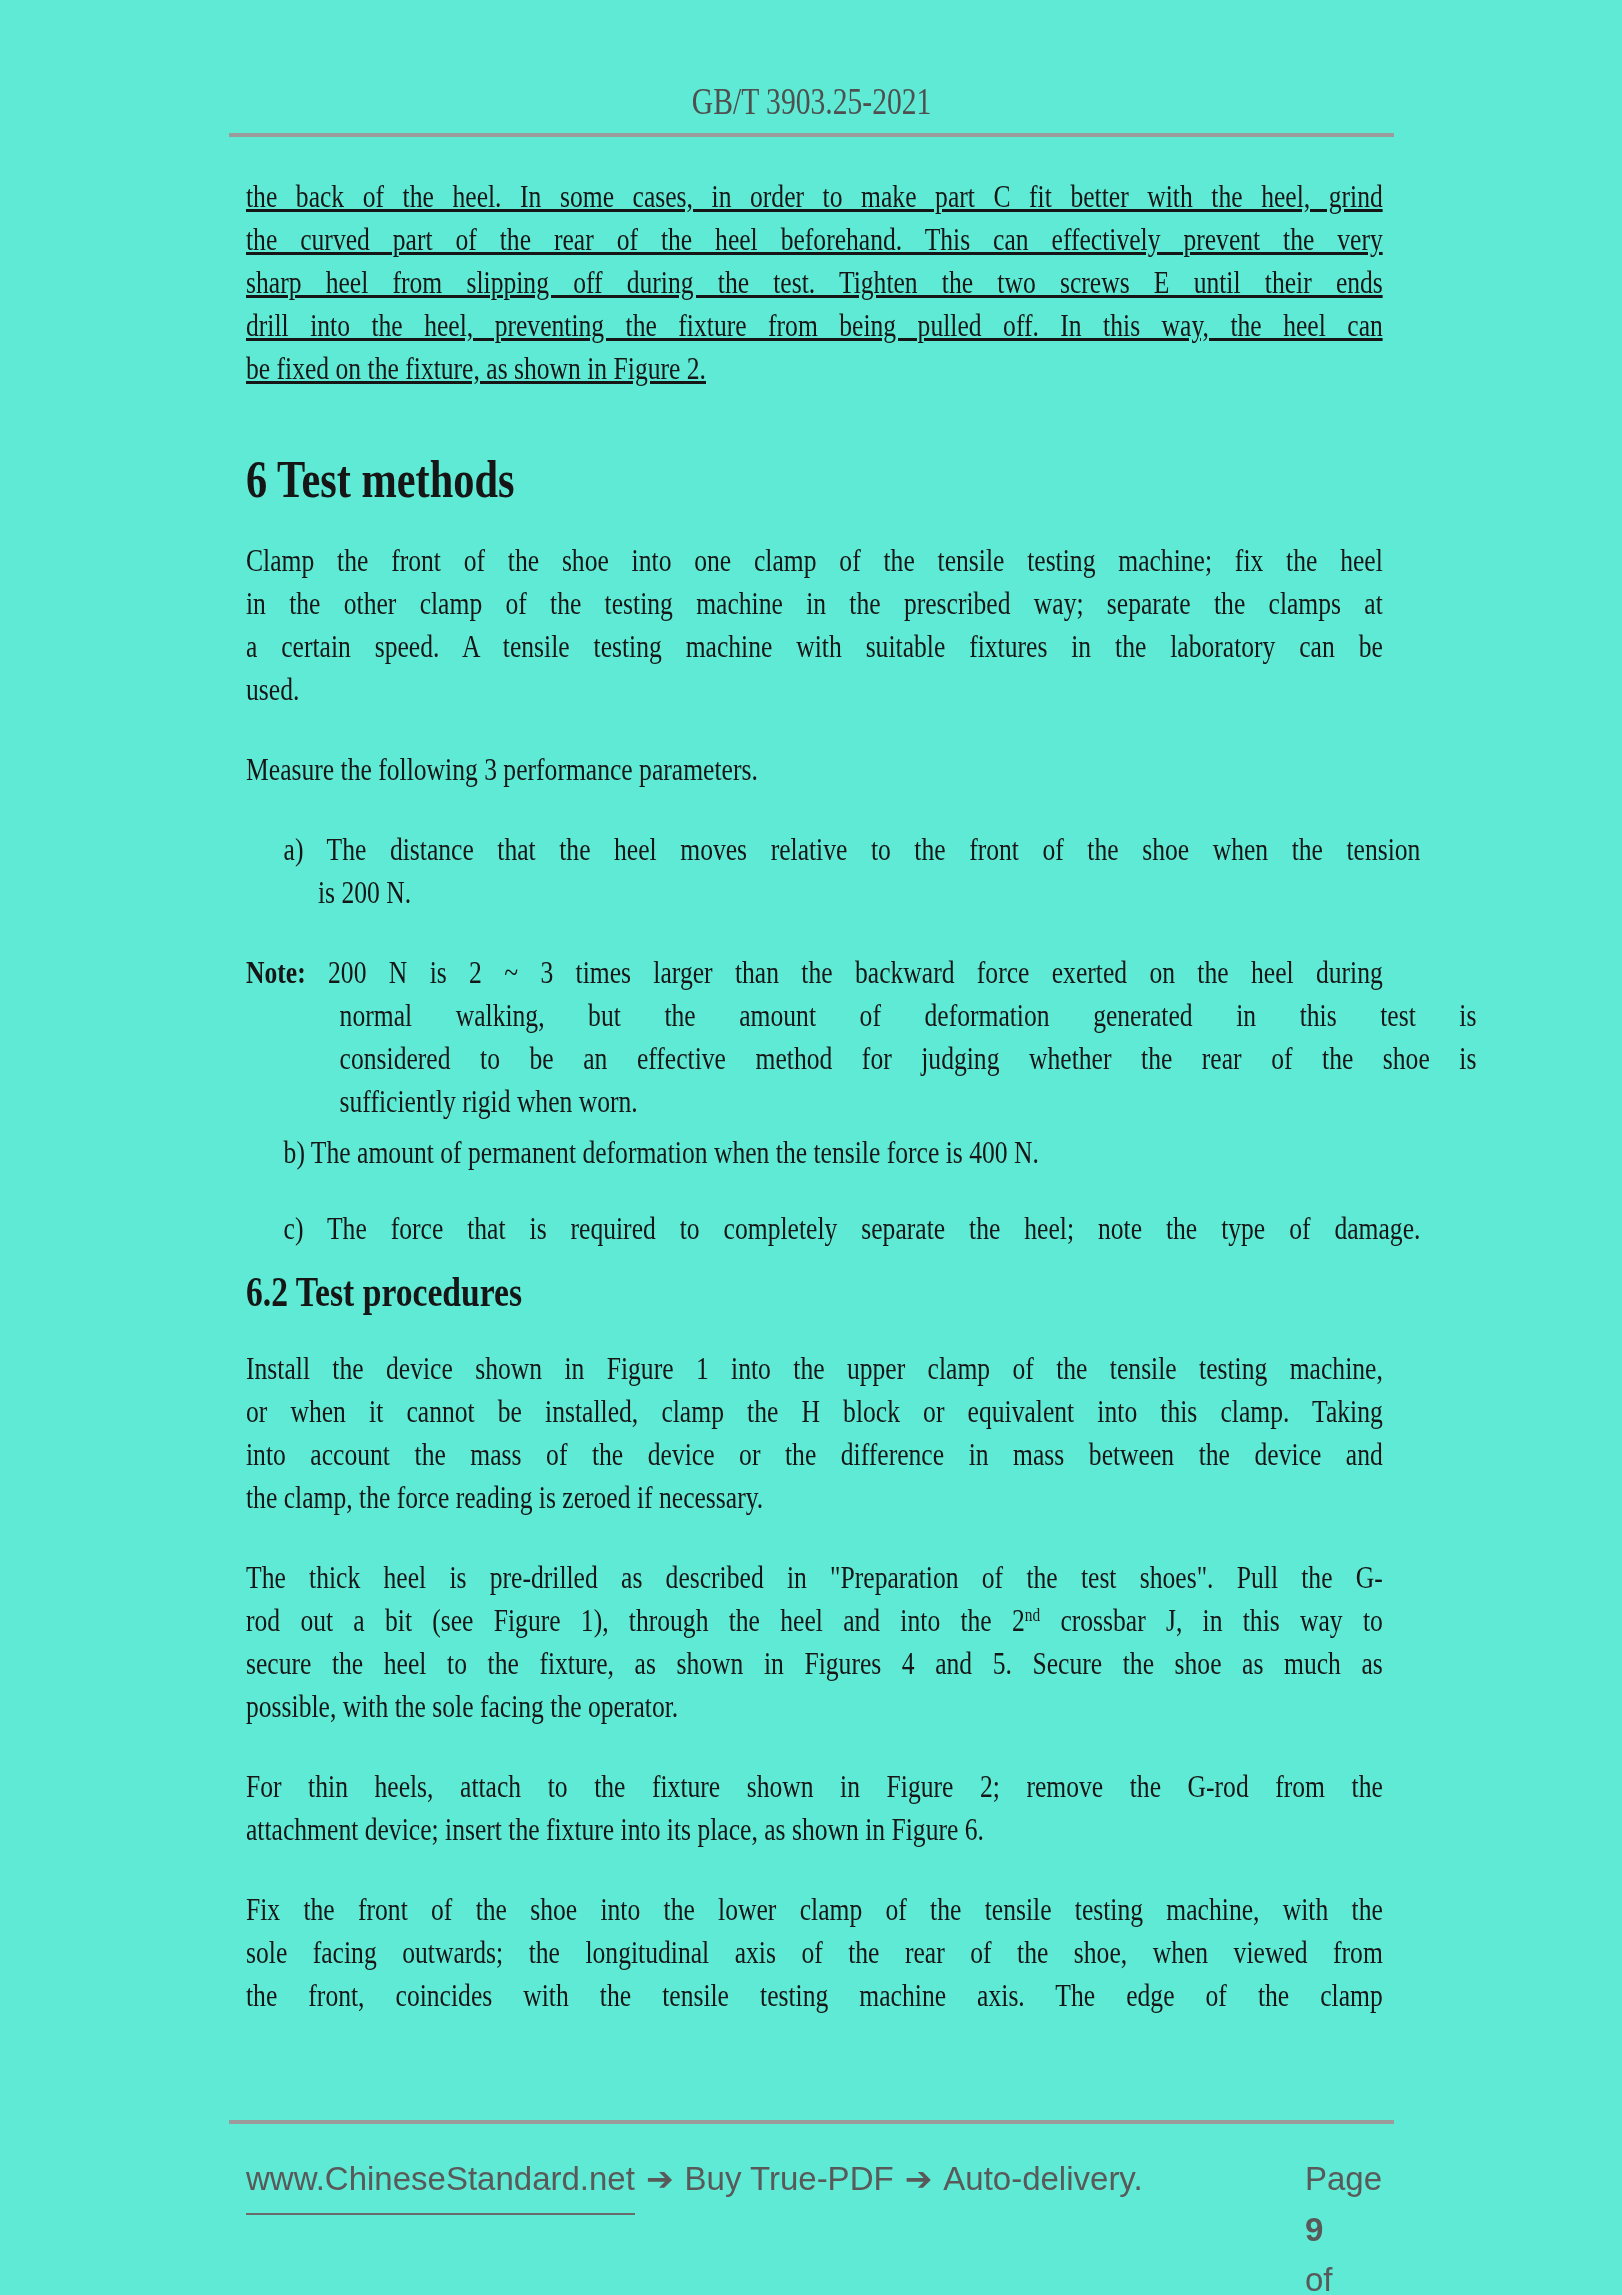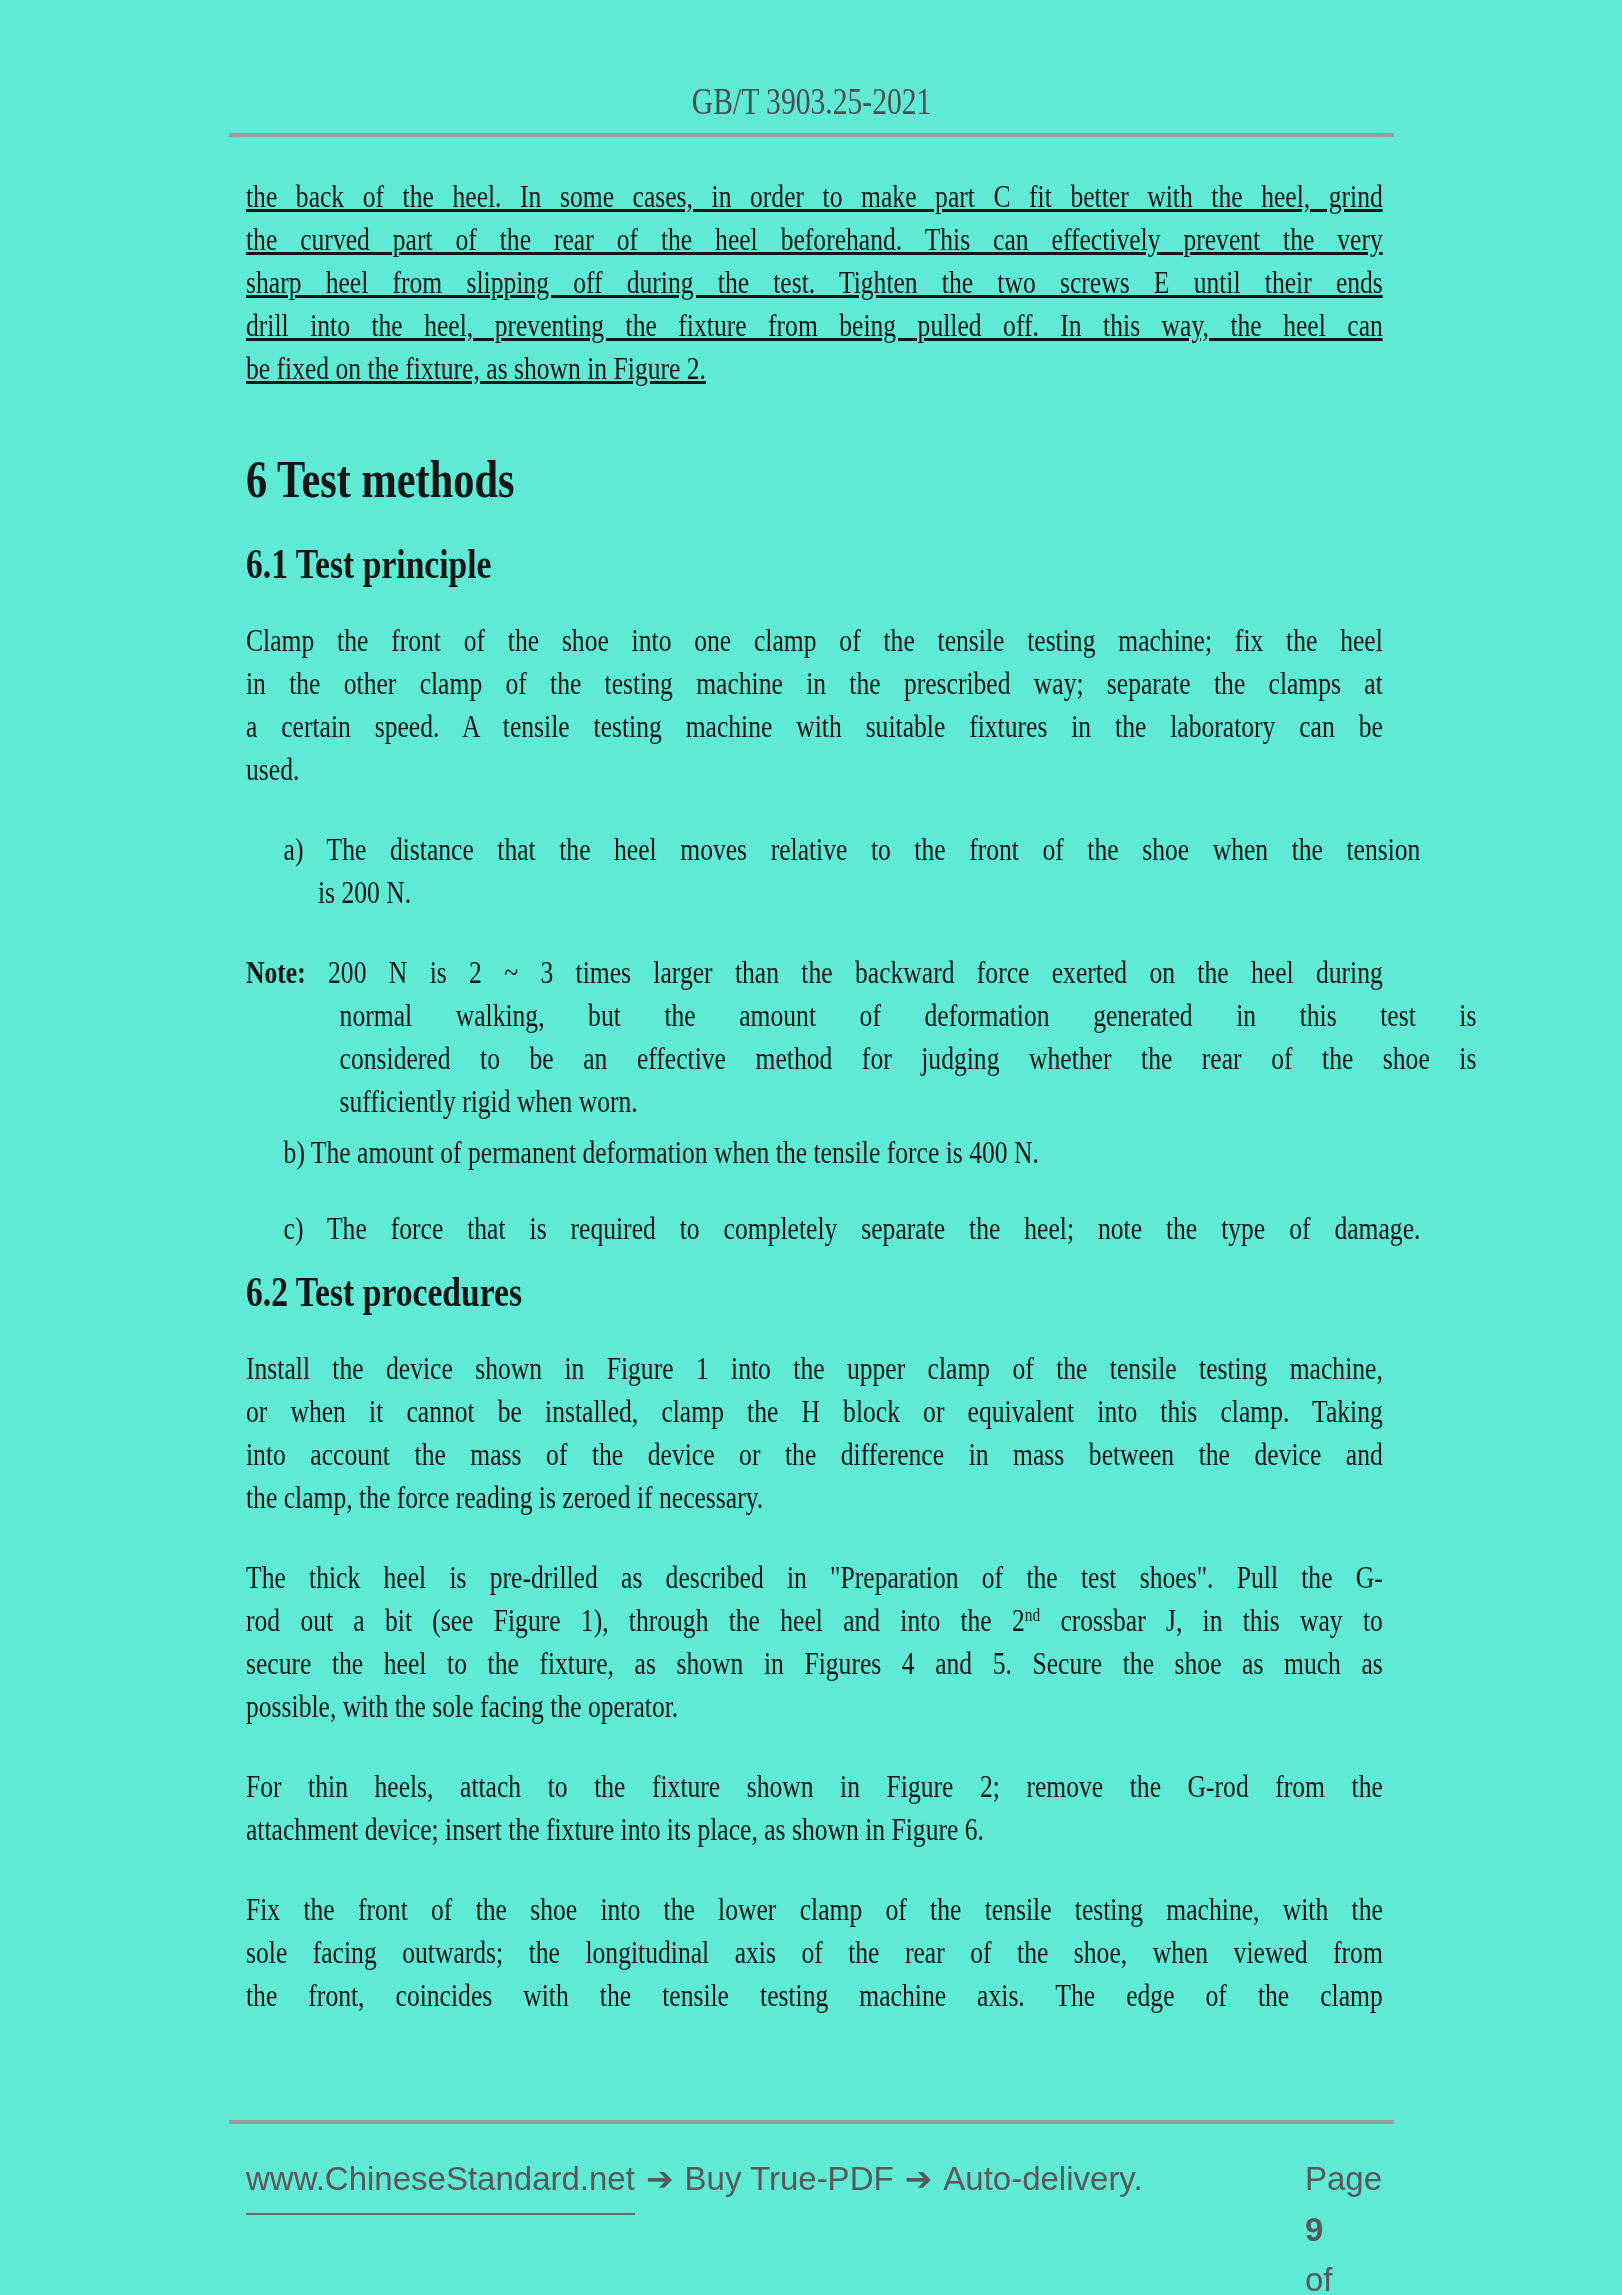--- a/index.html
+++ b/index.html
@@ -126,28 +126,28 @@
       <div class="blk b-p">
         <div class="line j"><span>the back of the heel. In some cases, in order to make part C fit better with the heel, grind</span></div>
         <div class="line j"><span>the curved part of the rear of the heel beforehand. This can effectively prevent the very</span></div>
         <div class="line j"><span>sharp heel from slipping off during the test. Tighten the two screws E until their ends</span></div>
         <div class="line j"><span>drill into the heel, preventing the fixture from being pulled off. In this way, the heel can</span></div>
         <div class="line"><span>be fixed on the fixture, as shown in Figure 2.</span></div>
       </div>
       <div class="blk b-h1">
         <div class="line"><span>6 Test methods</span></div>
       </div>
-      <div class="blk b-h2">
-        <div class="line"><span>6.1 Test principle</span></div>
-      </div>
       <div class="blk b-p">
         <div class="line j"><span>Clamp the front of the shoe into one clamp of the tensile testing machine; fix the heel</span></div>
         <div class="line j"><span>in the other clamp of the testing machine in the prescribed way; separate the clamps at</span></div>
         <div class="line j"><span>a certain speed. A tensile testing machine with suitable fixtures in the laboratory can be</span></div>
         <div class="line"><span>used.</span></div>
+      </div>
+      <div class="blk b-p">
+        <div class="line"><span>Measure the following 3 performance parameters.</span></div>
       </div>
       <div class="blk b-item">
         <div class="line j i1"><span>a) The distance that the heel moves relative to the front of the shoe when the tension</span></div>
         <div class="line i2"><span>is 200 N.</span></div>
       </div>
       <div class="blk b-note">
         <div class="line j"><span class="part-b">Note:</span><span> 200 N is 2 ~ 3 times larger than the backward force exerted on the heel during</span></div>
         <div class="line j i3"><span>normal walking, but the amount of deformation generated in this test is</span></div>
         <div class="line j i3"><span>considered to be an effective method for judging whether the rear of the shoe is</span></div>
         <div class="line i3"><span>sufficiently rigid when worn.</span></div>

